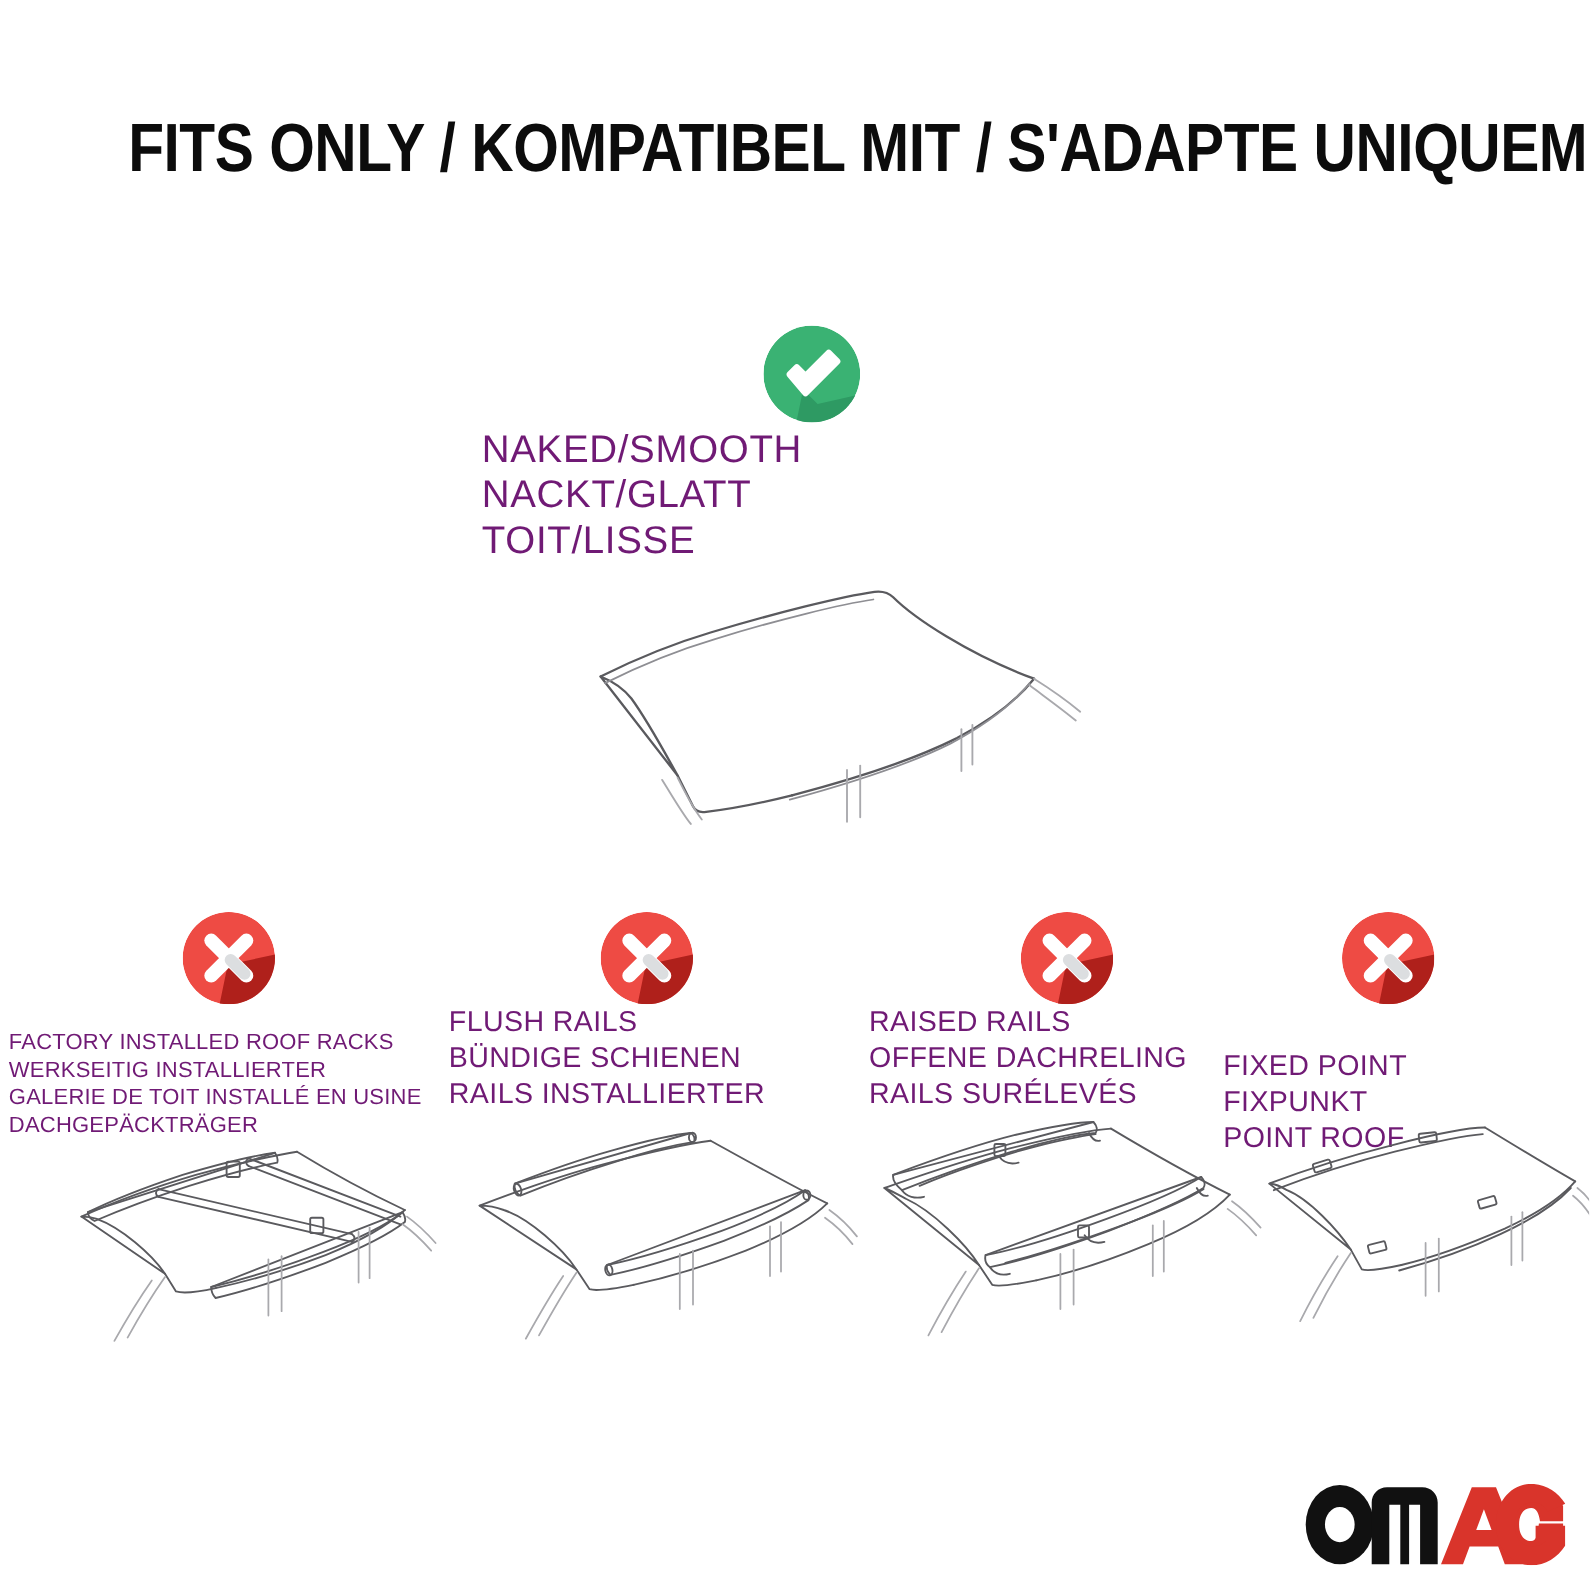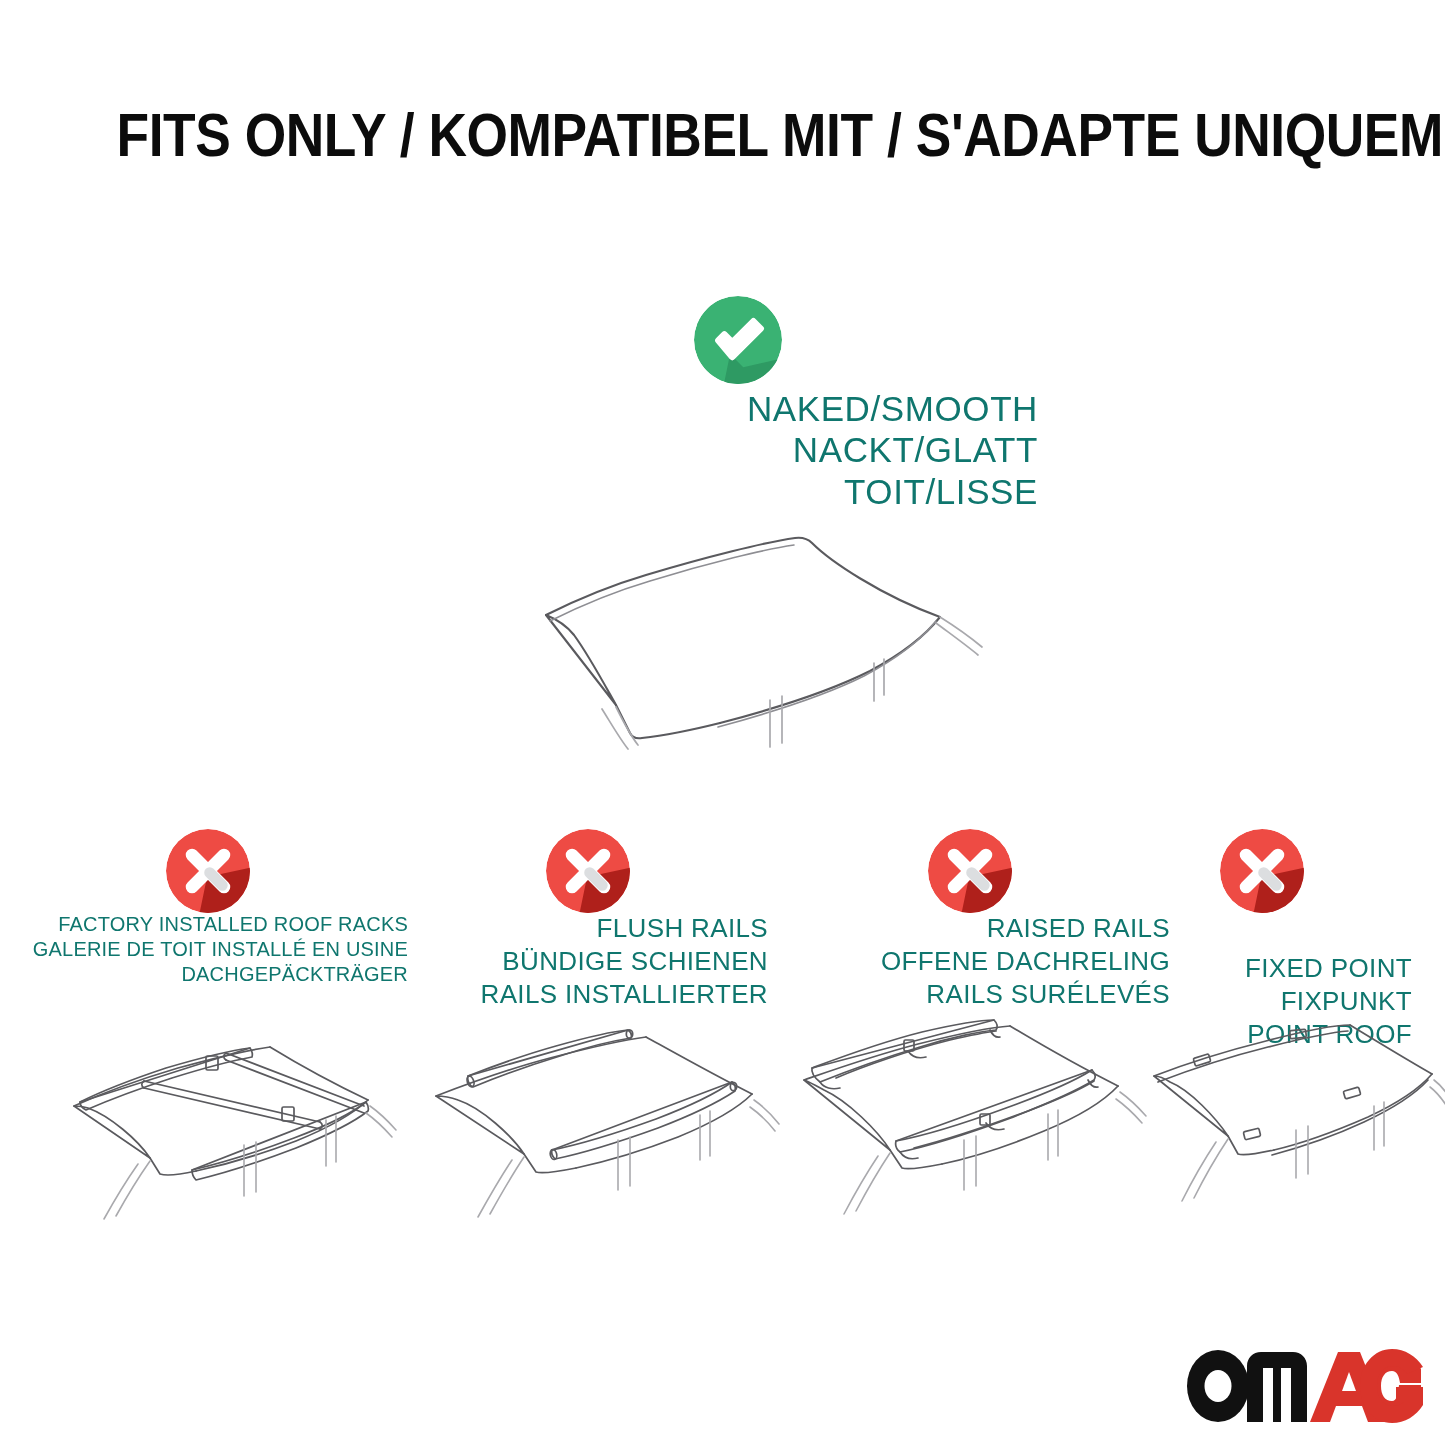--- a/index.html
+++ b/index.html
@@ -42,22 +42,22 @@
   .badge {
     position: absolute;
     border-radius: 50%;
     overflow: hidden;
   }
   .badge svg { display: block; width: 100%; height: 100%; }
 
   
   .caption {
     position: absolute;
-    text-align: right;
-    color: #0f766e;
+    text-align: left;
+    color: #701a75;
     font-family: "Liberation Sans", "DejaVu Sans", sans-serif;
     font-weight: 400;
   }
   .caption .ln {
     display: block;
     white-space: nowrap;
   }
 
   .caption-hero {
     font-size: 35px;
@@ -158,22 +158,23 @@
       <circle cx="50" cy="50" r="50" fill="#EE4B44"></circle>
       <path d="M52 42 L64 54 L100 46 L100 100 L40 100 Z" fill="#AF201B"></path>
       <g stroke="#FFFFFF" stroke-width="15" stroke-linecap="round">
         <line x1="31" y1="31" x2="69" y2="69"></line>
         <line x1="69" y1="31" x2="31" y2="69"></line>
       </g>
       <line x1="52" y1="52" x2="67" y2="67" stroke="#DCDEE0" stroke-width="13" stroke-linecap="round"></line>
     </svg>
   </div>
 
-  <div class="caption caption-xsmall" style="left:8px; top:912px; width:400px;">
+  <div class="caption caption-xsmall" style="left:8px; top:936px; width:400px;">
     <span class="ln">FACTORY INSTALLED ROOF RACKS</span>
+    <span class="ln">WERKSEITIG INSTALLIERTER</span>
     <span class="ln">GALERIE DE TOIT INSTALLÉ EN USINE</span>
     <span class="ln">DACHGEPÄCKTRÄGER</span>
   </div>
 
   <div class="illus" style="left:38px; top:1018px; width:360px; height:205px;">
     <svg viewBox="0 0 360 205" aria-hidden="true">
       <g fill="none" stroke="#5A5A5E" stroke-width="1.7" stroke-linecap="round" stroke-linejoin="round">
 
         <path d="M36 88 C 58 78, 96 63, 140 50 C 180 39, 218 31, 232 29"></path>
         <path d="M232 29 C 250 40, 292 64, 330 82"></path>

